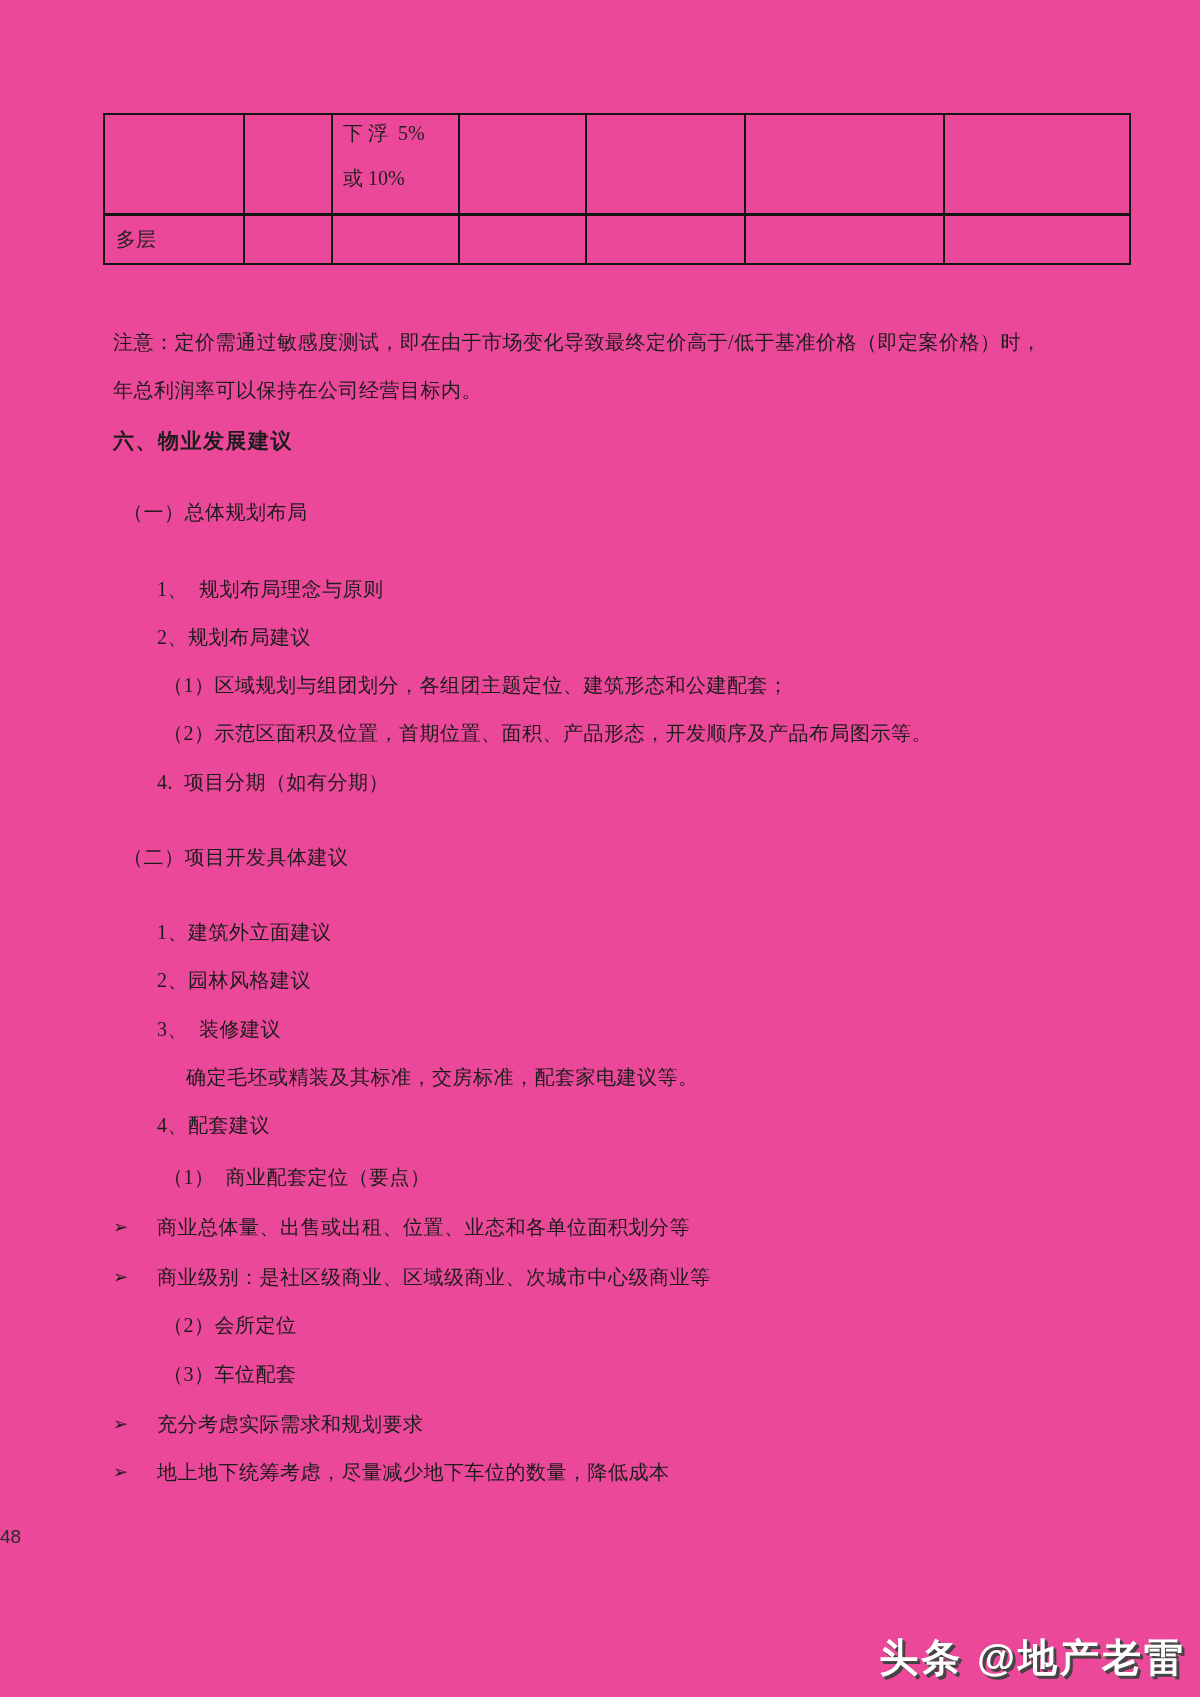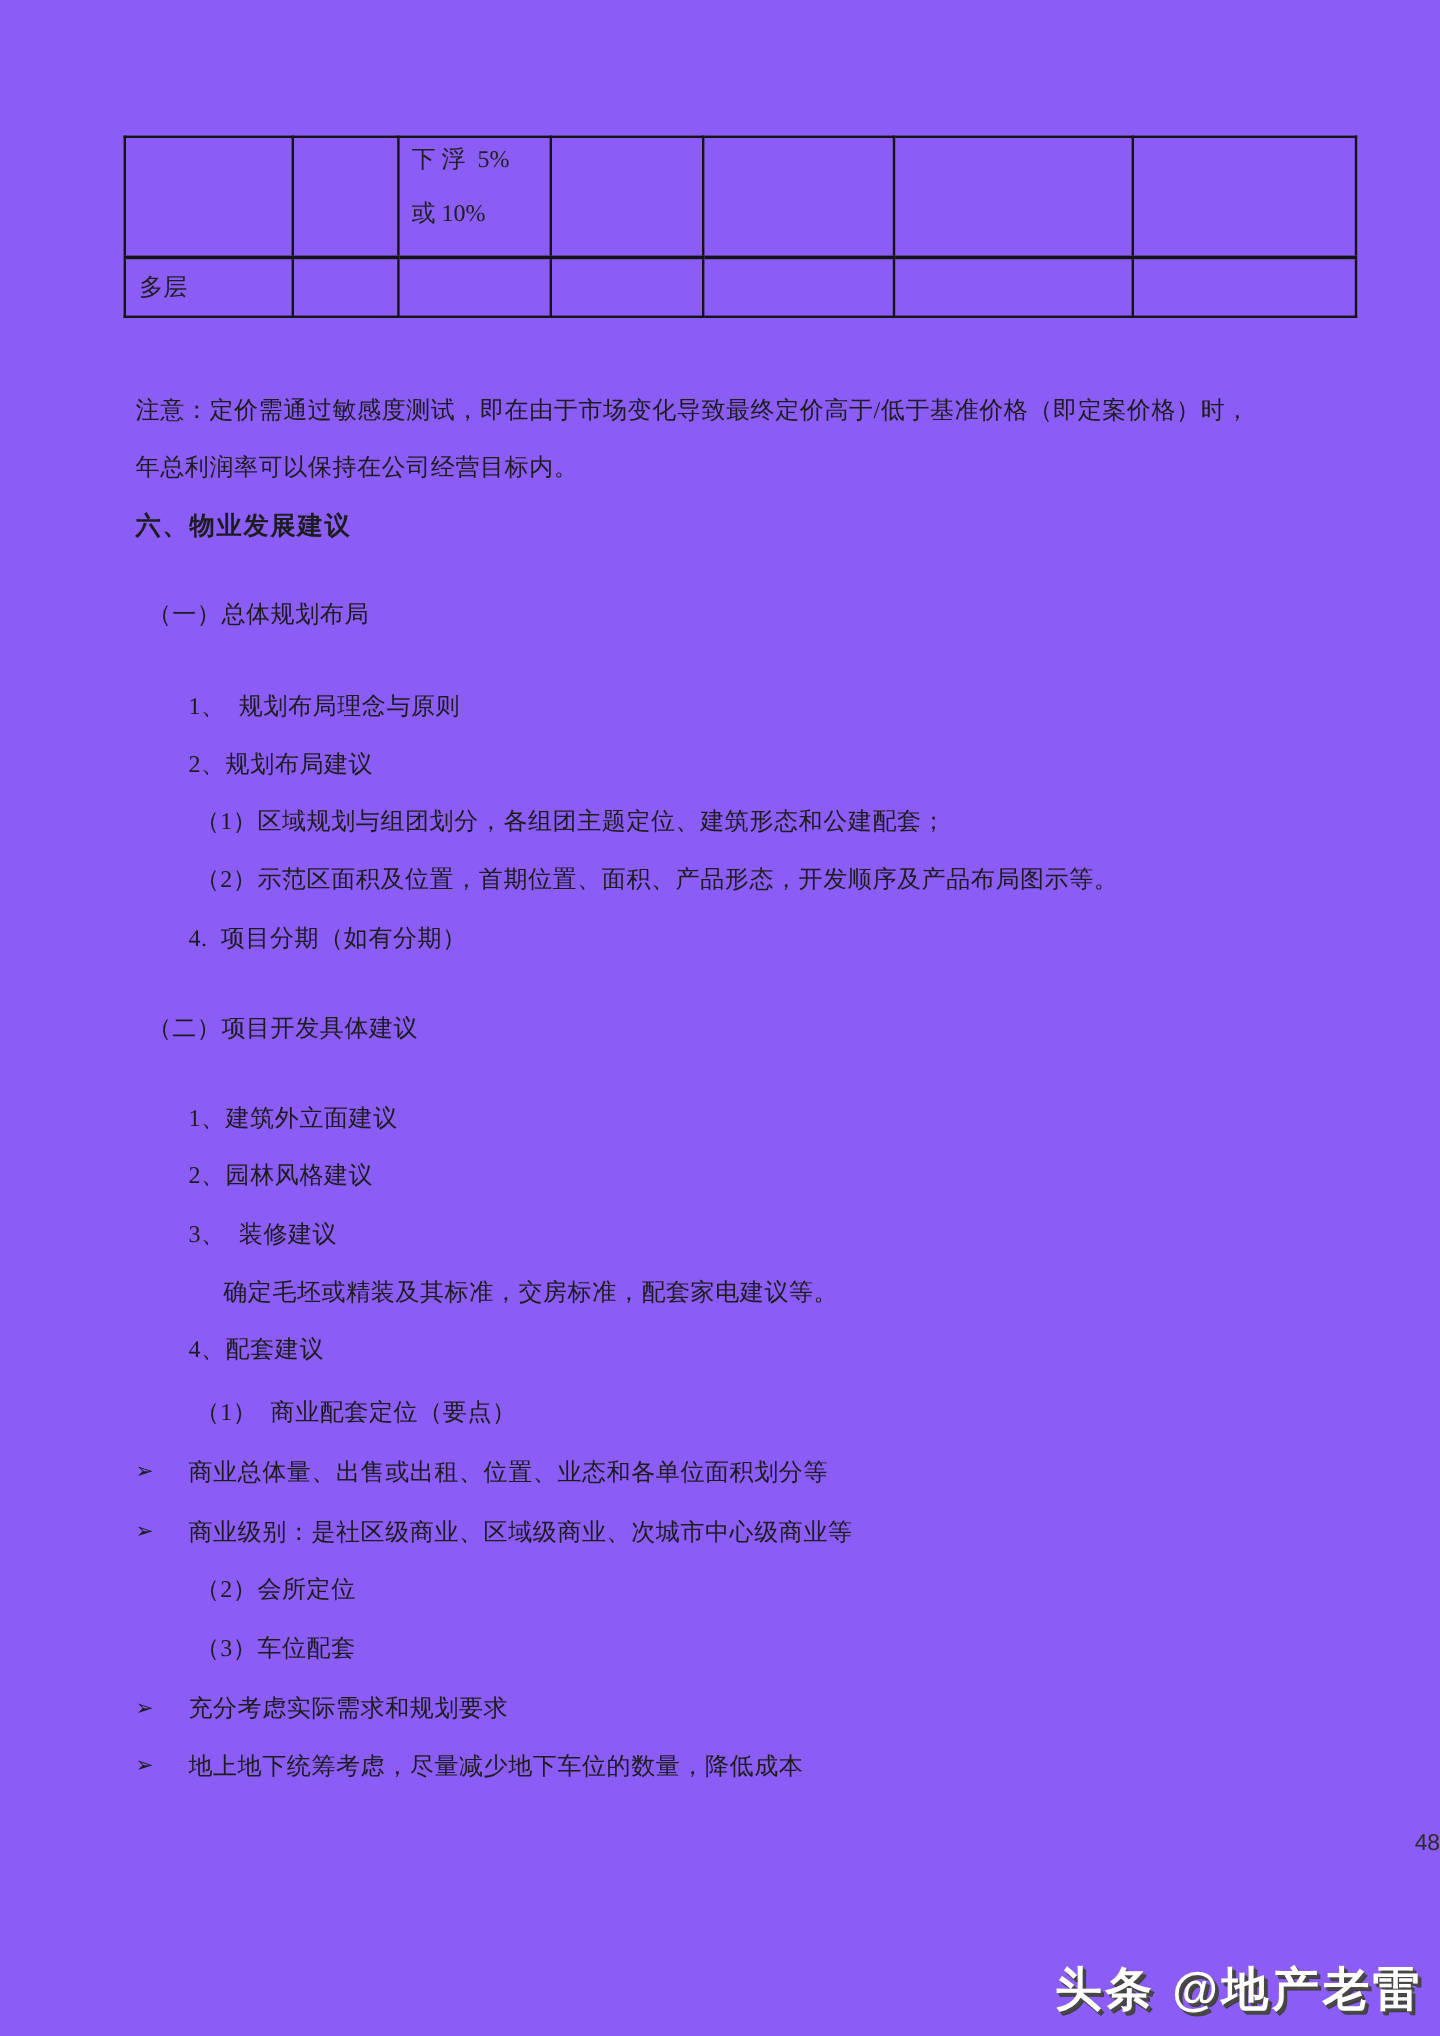--- a/index.html
+++ b/index.html
@@ -1,21 +1,21 @@
 <!DOCTYPE html>
 <html><head>
 <meta charset="utf-8">
 <style>
   html, body { margin: 0; padding: 0; background: #e9e9e9; }
   .page {
     position: relative;
     width: 1200px;
     height: 1697px;
     margin: 0 auto;
-    background: #8b5cf6;
+    background: #ec4899;
     font-family: "Liberation Serif", "DejaVu Serif", serif;
     color: #1a1a1a;
     overflow: hidden;
   }
 
   
   table.pricing {
     position: absolute;
     left: 103px;
     top: 113px;
@@ -37,36 +37,36 @@
 
   
   .line {
     position: absolute;
     font-size: 20px;
     line-height: 24px;
     white-space: pre;
     letter-spacing: 0.5px;
     color: #1c1c1c;
   }
-  .heading { font-weight: bold; font-size: 21px; letter-spacing: 1.5px; font-family: Liberation Mono, monospace; }
+  .heading { font-weight: bold; font-size: 21px; letter-spacing: 1.5px; }
   .bullet-line { display: flex; align-items: flex-start; }
   .bullet {
     display: inline-block;
     width: 44px;
     font-family: "DejaVu Sans", sans-serif;
     font-size: 18px;
     line-height: 24px;
   }
 
   
   .page-number {
     position: absolute;
     left: 0; top: 1526px;
     width: 100%;
-    text-align: right;
+    text-align: left;
     font-size: 19px;
     color: #2b2b2b;
     font-family: "Liberation Sans", sans-serif;
   }
   .watermark {
     position: absolute;
     top: 1631px;
     right: 14px;
     font-family: "Liberation Sans", "DejaVu Sans", sans-serif;
     font-weight: bold;

